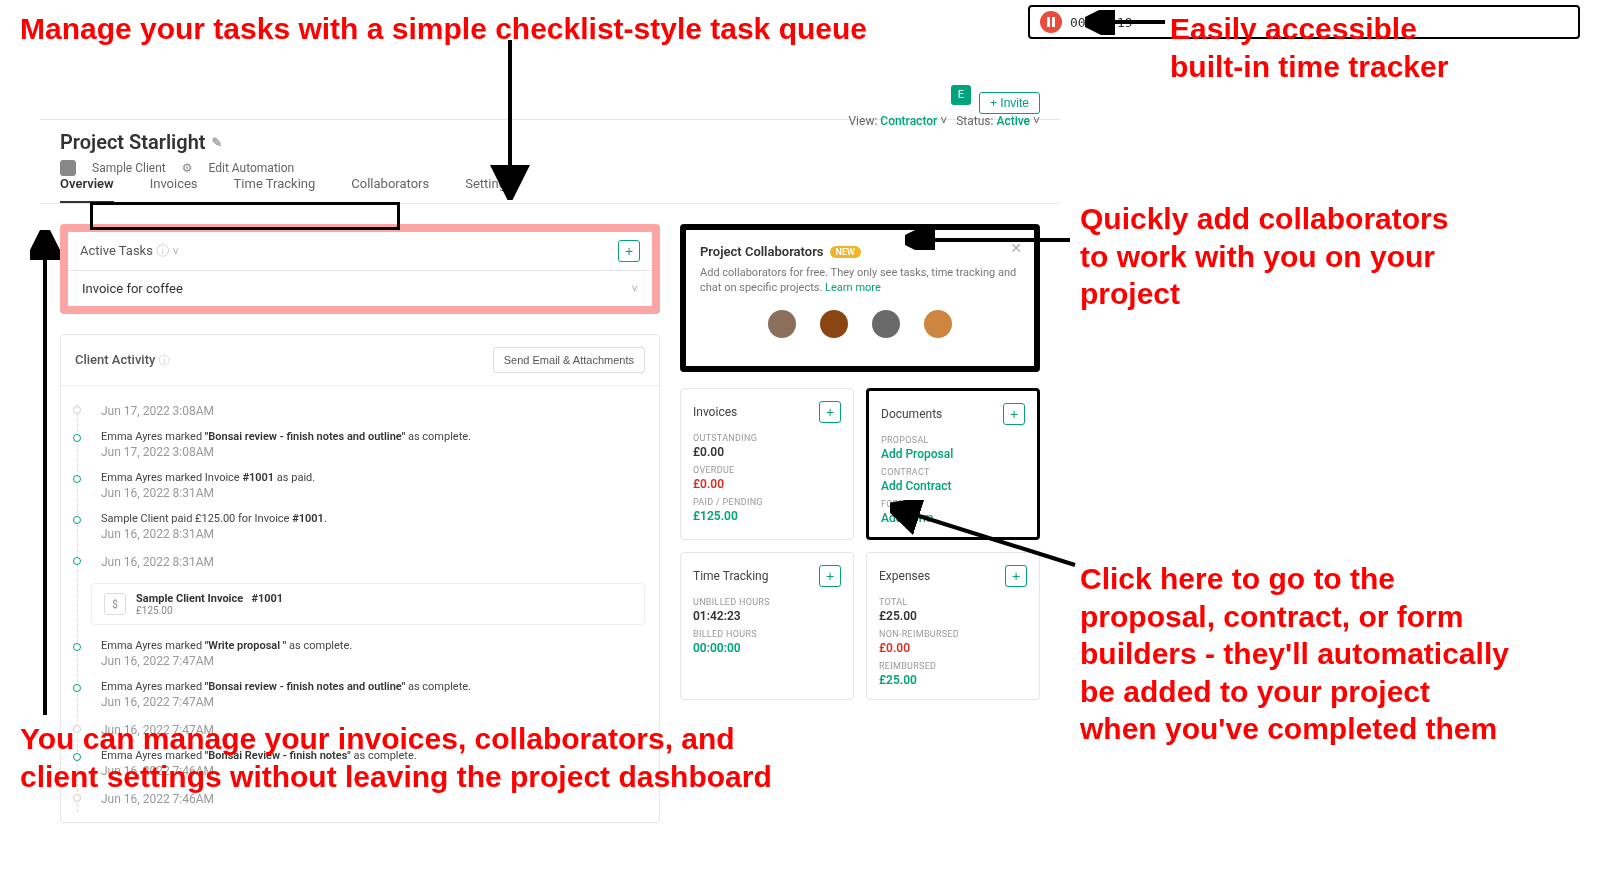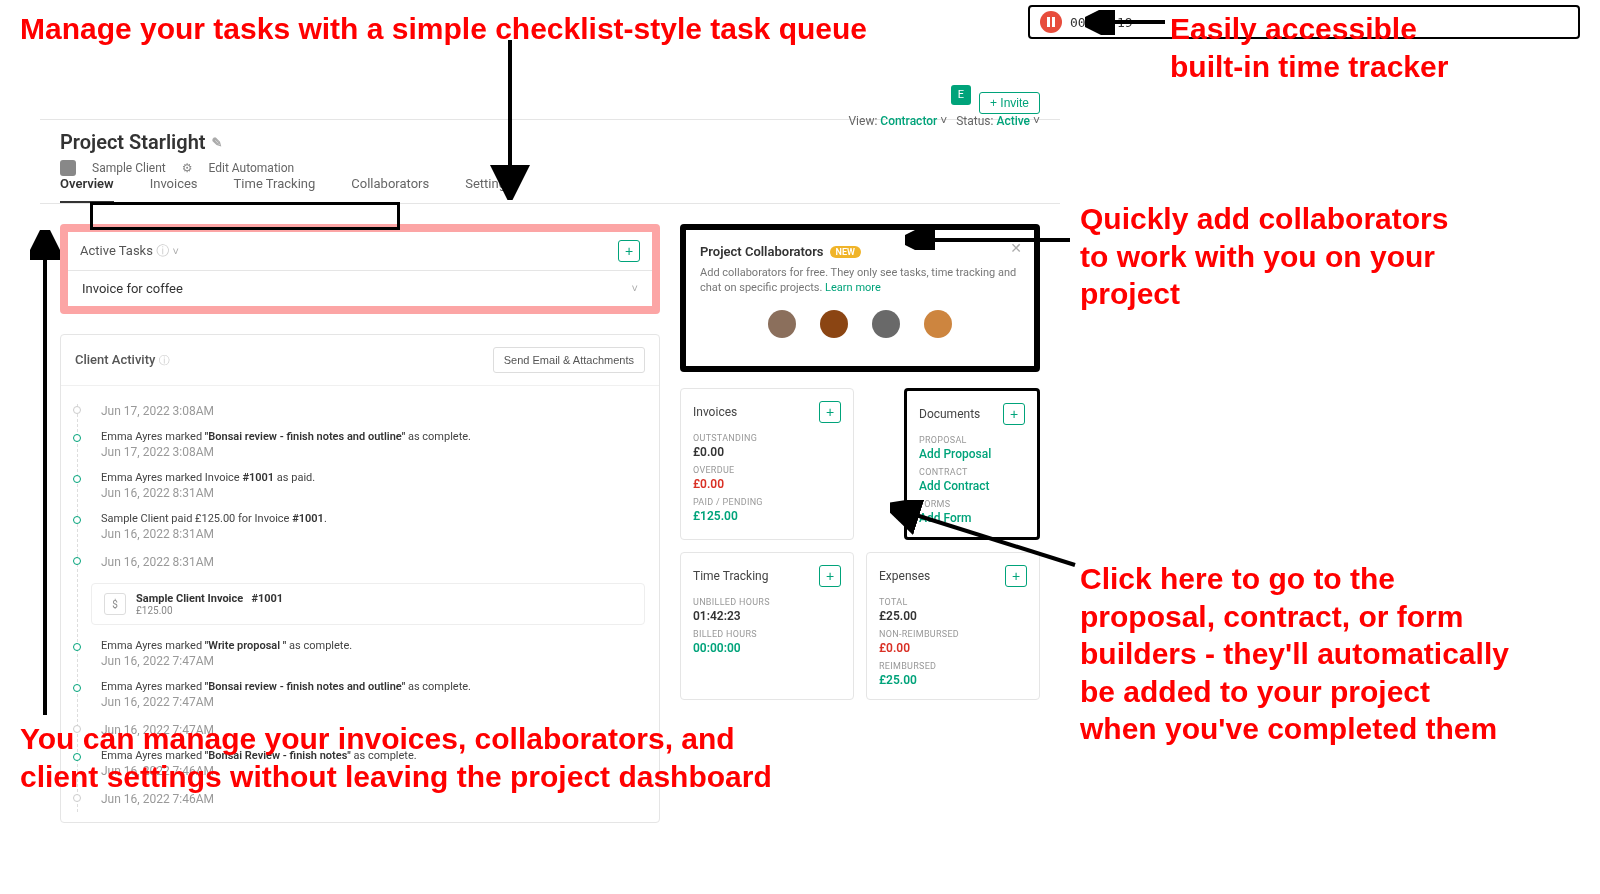--- a/index.html
+++ b/index.html
@@ -67,21 +67,21 @@
 
 .mini-grid { display:grid; grid-template-columns:1fr 1fr; gap:12px;}
 .mini-card { border:1px solid #e5e5e5; border-radius:4px; padding:12px;}
 .mini-head { display:flex; justify-content:space-between; align-items:center; font-size:12px; color:#444; margin-bottom:10px;}
 .mini-label { font-size:9px; color:#999; text-transform:uppercase; letter-spacing:0.3px; margin-top:6px;}
 .mini-val { font-size:12px; font-weight:600; color:#333; margin-top:2px;}
 .mini-val.green { color:#00a37a;}
 .mini-val.red { color:#d93025;}
 .mini-link { color:#00a37a; font-size:12px; font-weight:500; margin-top:2px; cursor:pointer;}
 
-.documents-box-border { border:3px solid #000 !important;margin-left:38px;}
+.documents-box-border { border:3px solid #000 !important;}
 .collab-border { border:6px solid #000 !important;}
 </style>
 </head>
 <body>
 
 <div class="annotation" style="left:20px; top:10px; font-size:30px;">Manage your tasks with a simple checklist-style task queue</div>
 <div class="annotation" style="left:1170px; top:10px; font-size:30px; width:320px;">Easily accessible built-in time tracker</div>
 <div class="annotation" style="left:1080px; top:200px; font-size:30px; width:400px;">Quickly add collaborators to work with you on your project</div>
 <div class="annotation" style="left:1080px; top:560px; font-size:30px; width:430px;">Click here to go to the proposal, contract, or form builders - they'll automatically be added to your project when you've completed them</div>
 <div class="annotation" style="left:20px; top:720px; font-size:30px; width:800px;">You can manage your invoices, collaborators, and client settings without leaving the project dashboard</div>

